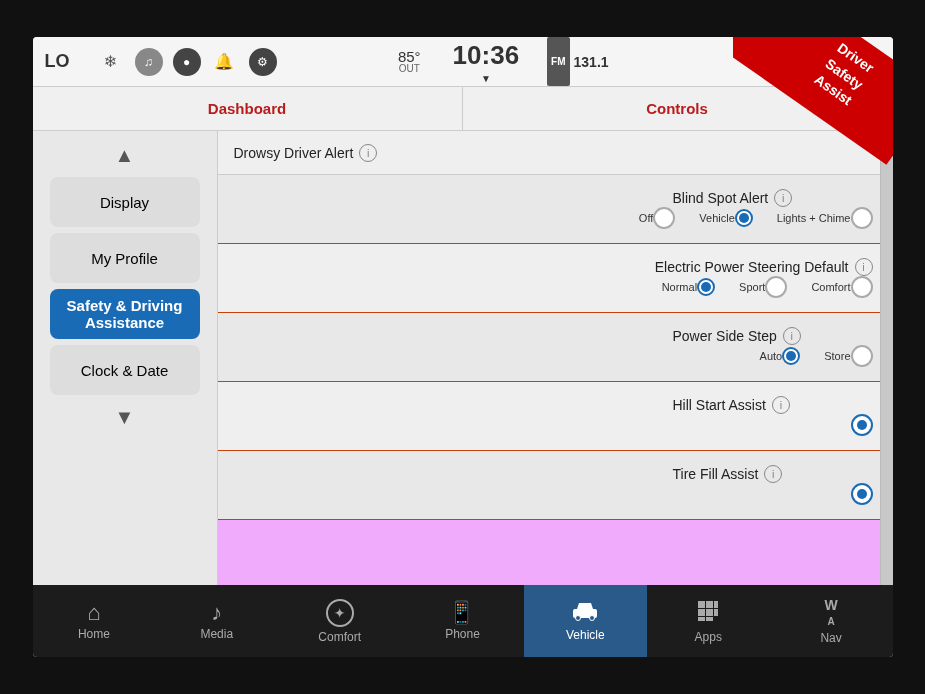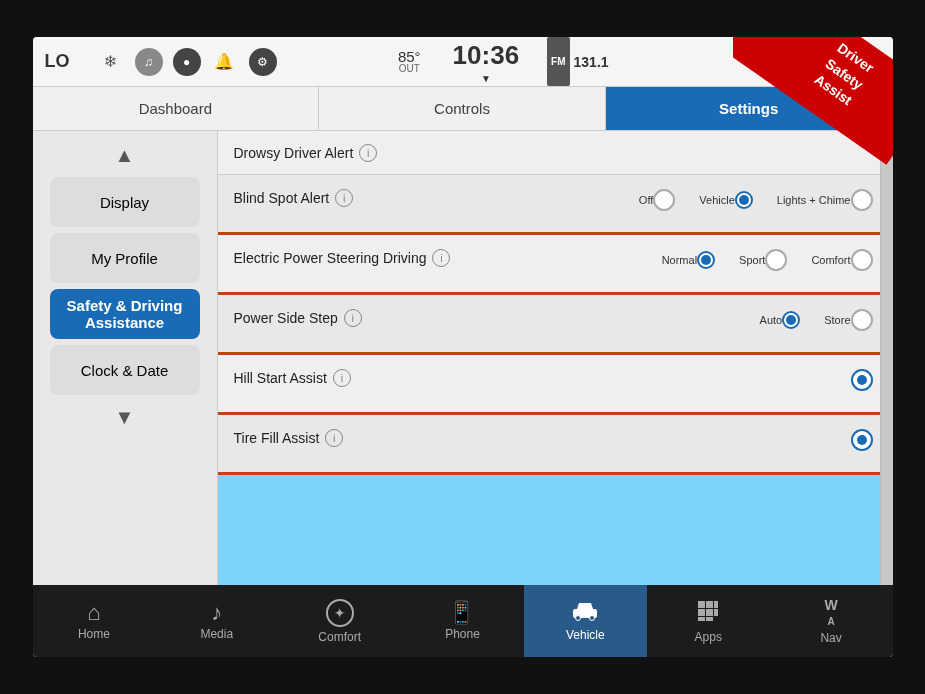--- a/index.html
+++ b/index.html
@@ -140,23 +140,24 @@
       align-items: stretch;
       border-bottom: 1px solid #ccc;
     }
 
     .nav-tab {
       flex: 1;
       display: flex;
       align-items: center;
       justify-content: center;
       font-size: 15px;
-      color: #404040;
+      color: #b91c1c;
       cursor: pointer;
       border-right: 1px solid #ccc;
+      font-weight: bold;
     }
 
     .nav-tab.active {
       background: #1a6bb5;
       color: white;
       font-weight: bold;
     }
 
     
     .content-area {
@@ -204,43 +205,44 @@
 
     .sidebar-item.active {
       background: #1a6bb5;
       color: white;
       font-weight: bold;
     }
 
     
     .settings-panel {
       flex: 1;
-      background: #7dd3fc;
+      background: #f0abfc;
       overflow-y: auto;
       position: relative;
     }
 
     .settings-panel::after {
       content: '';
       position: absolute;
       right: 0;
       top: 0;
       width: 12px;
       height: 100%;
       background: #c8c8c8;
       border-left: 1px solid #bbb;
     }
 
     .setting-row {
       display: flex;
-      align-items: flex-start;
+      align-items: flex-end;
       padding: 14px 20px 14px 16px;
-      border-bottom: 3px solid #c2410c;
+      border-bottom: 1px solid #c2410c;
       background: #efefef;
       min-height: 60px;
+      flex-direction: column;
     }
 
     .setting-row:nth-child(even) {
       background: #e8e8e8;
     }
 
     .setting-label {
       min-width: 200px;
       max-width: 220px;
       font-size: 14px;
@@ -417,21 +419,20 @@
         <span class="fm-badge">FM</span>
         <span>131.1</span>
       </div>
 
       <span class="status-lo" style="text-align:right;">LO</span>
     </div>
 
     <div class="nav-tabs">
       <div class="nav-tab">Dashboard</div>
       <div class="nav-tab">Controls</div>
-      <div class="nav-tab active">Settings</div>
     </div>
 
     <div class="content-area">
 
       <div class="sidebar">
         <div class="sidebar-chevron">▲</div>
 
         <div class="sidebar-item">
           <span>Display</span>
         </div>
@@ -477,21 +478,21 @@
             </div>
             <div class="radio-option">
               <span>Lights + Chime</span>
               <div class="radio-circle toggle-circle off"></div>
             </div>
           </div>
         </div>
 
         <div class="setting-row" style="background:#efefef;">
           <div class="setting-label">
-            <span>Electric Power Steering Driving</span>
+            <span>Electric Power Steering Default</span>
             <div class="info-icon">i</div>
           </div>
           <div class="setting-options">
             <div class="radio-option">
               <span>Normal</span>
               <div class="radio-circle selected"></div>
             </div>
             <div class="radio-option">
               <span>Sport</span>
               <div class="radio-circle toggle-circle off"></div>

